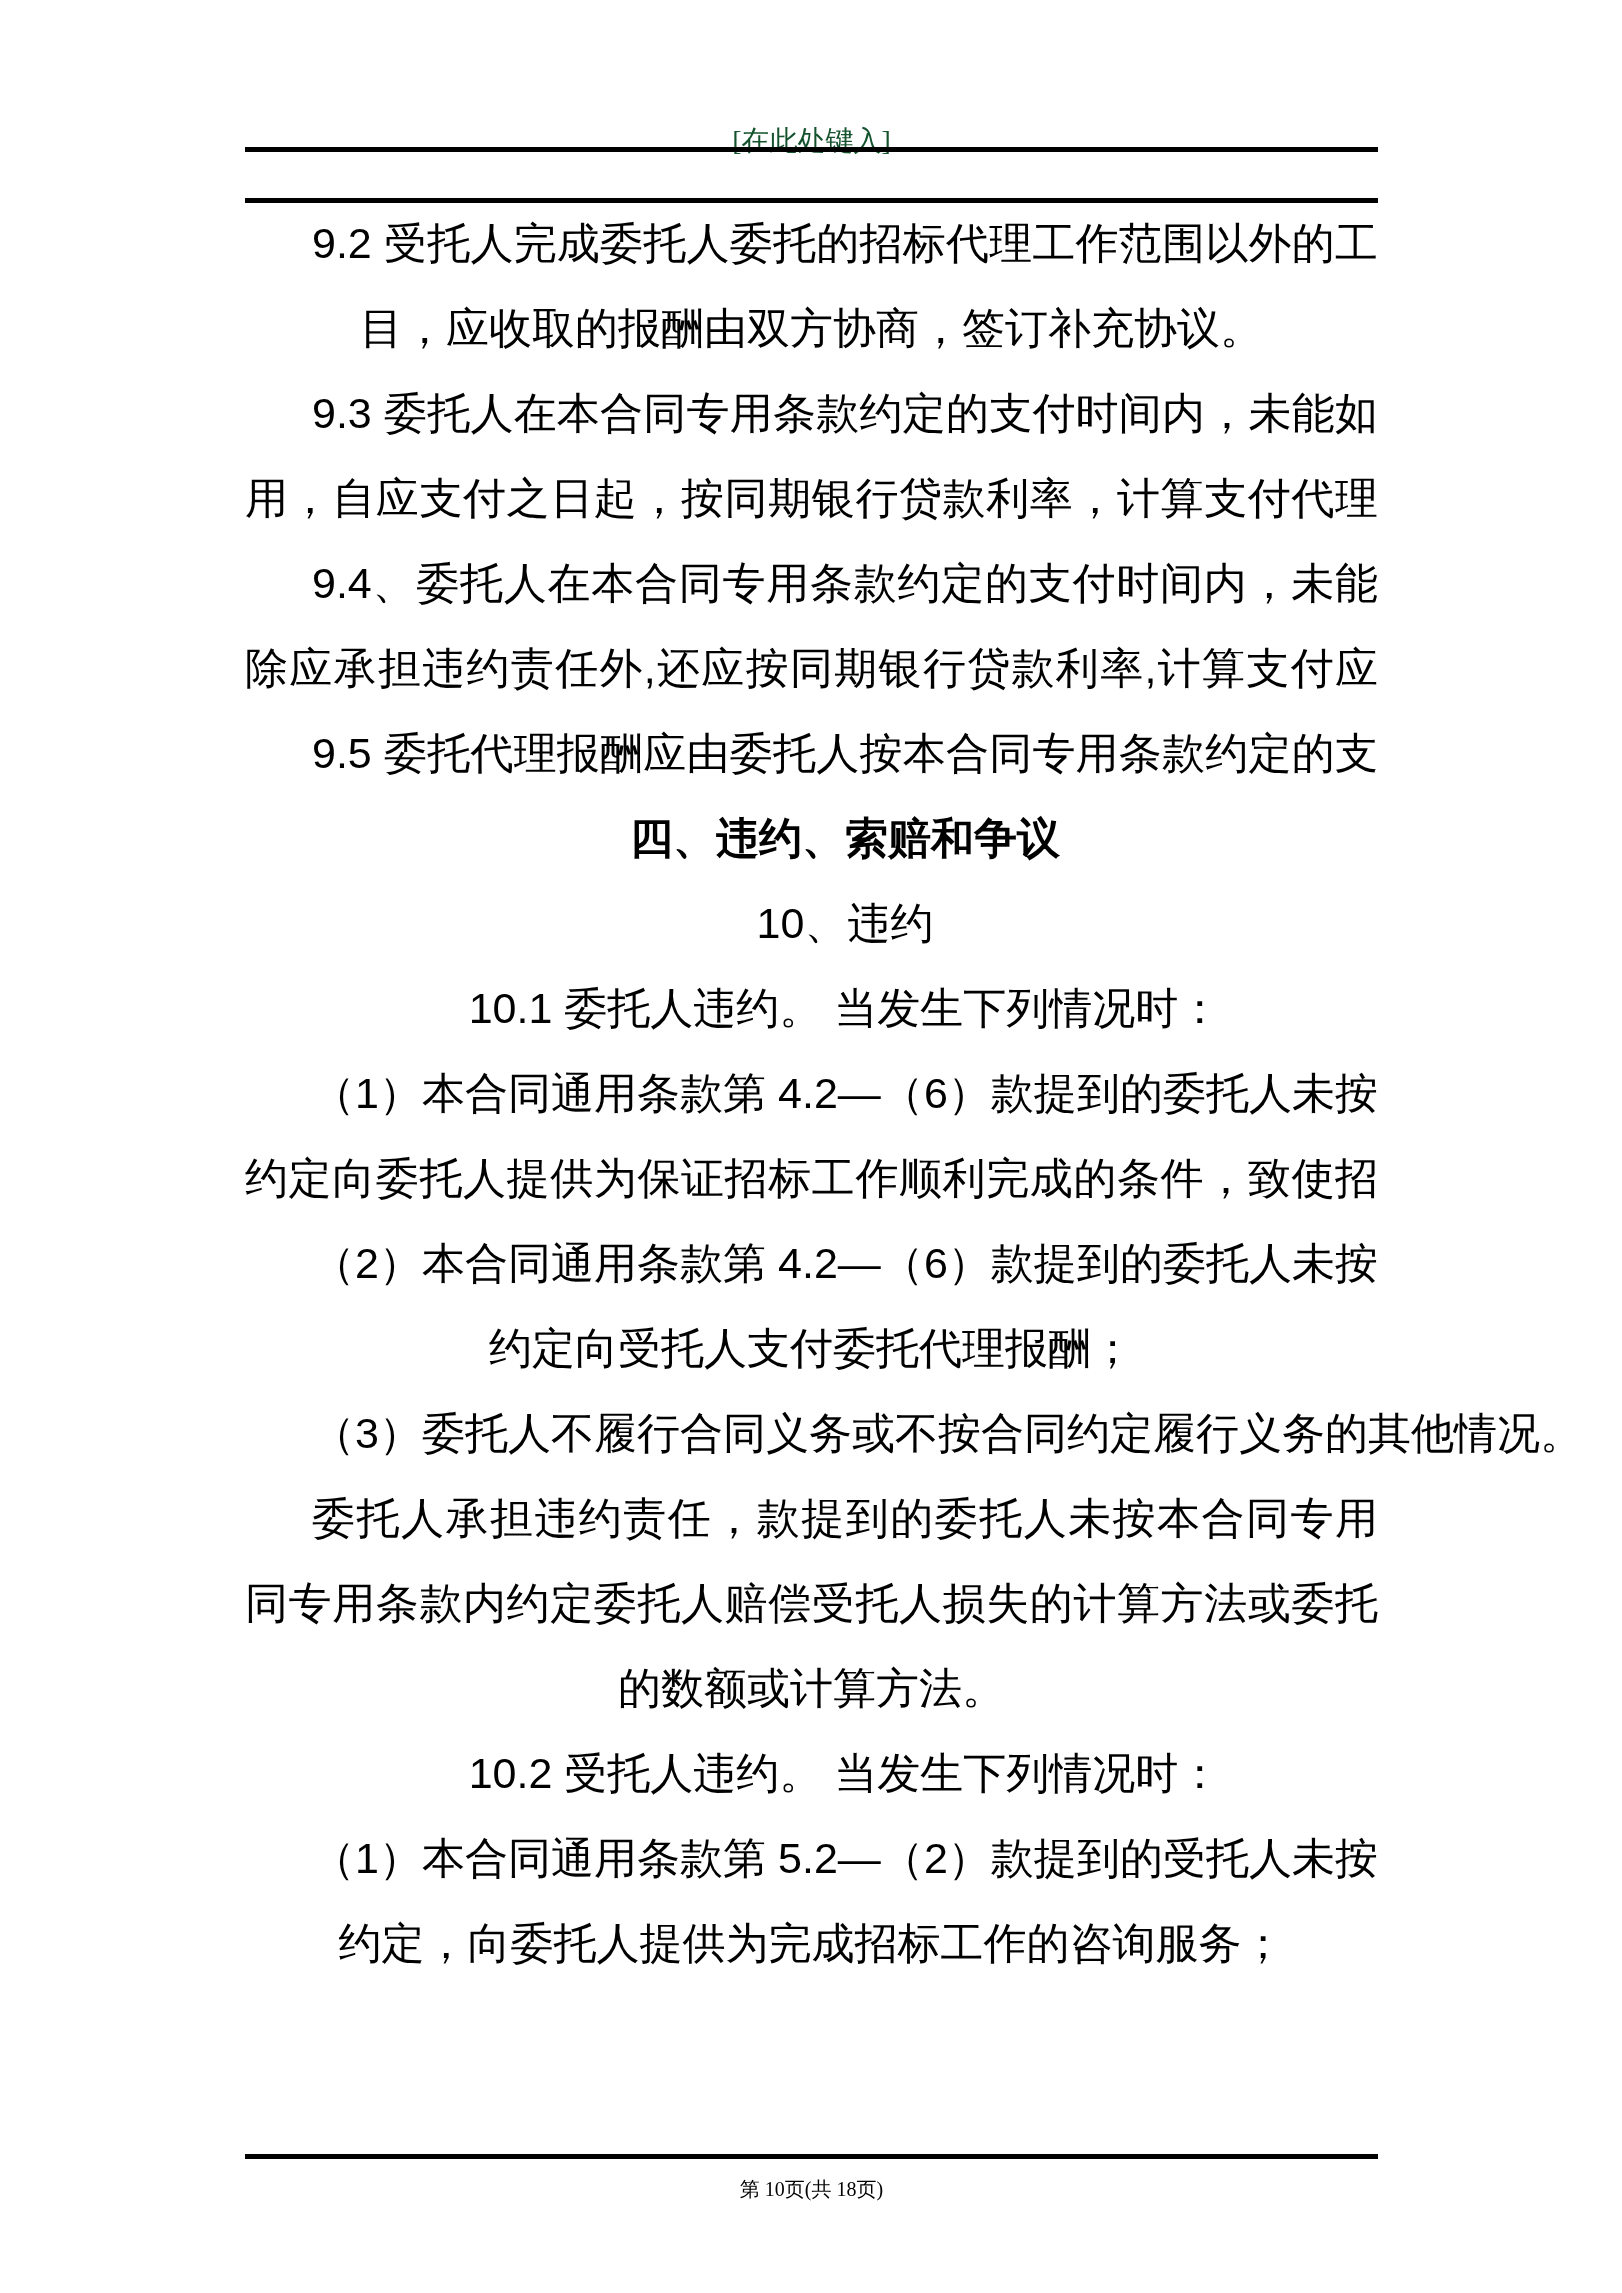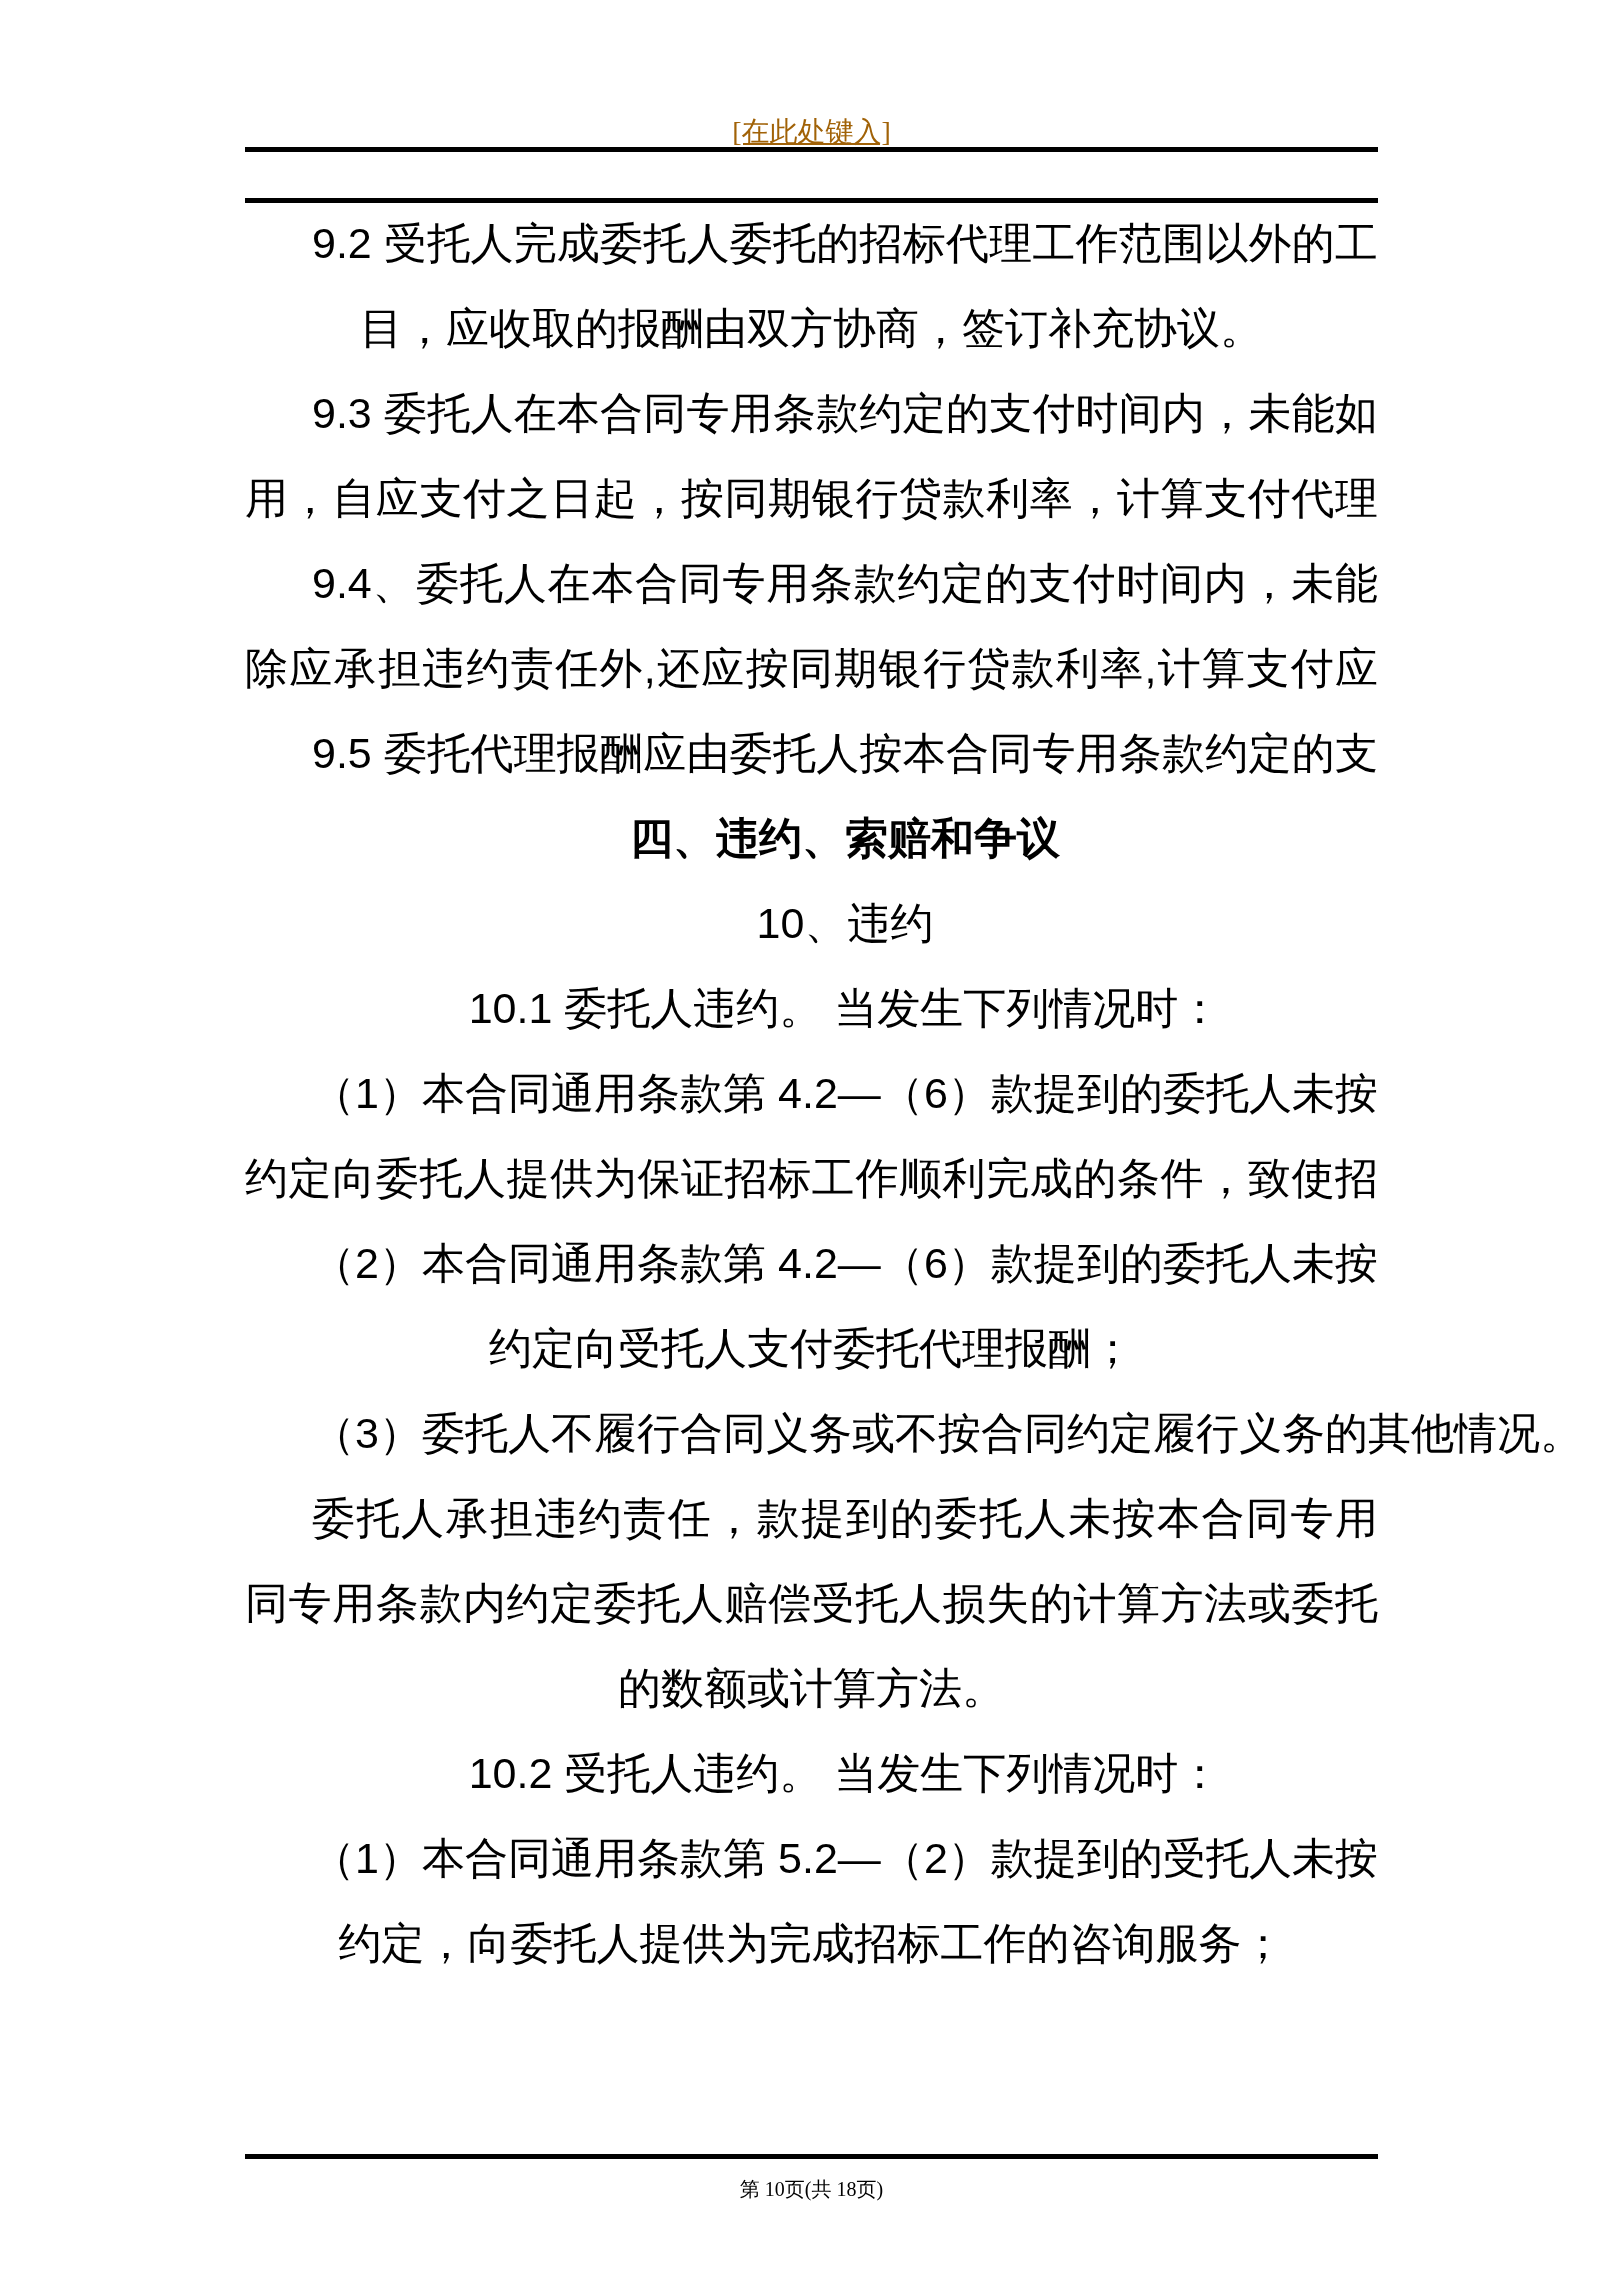--- a/index.html
+++ b/index.html
@@ -13,27 +13,26 @@
     height: 2294px;
     background: #ffffff;
     color: #000000;
     overflow: hidden;
     font-family: "Liberation Sans", sans-serif;
   }
   .header-title {
     position: absolute;
     left: 245px;
     width: 1133px;
-    top: 112px;
+    top: 121px;
     text-align: center;
     font-family: "Liberation Serif", serif;
     font-size: 28px;
     line-height: 40px;
-    color: #a16207;
-    text-decoration: underline;
+    color: #14532d;
   }
   .rule {
     position: absolute;
     left: 245px;
     width: 1133px;
     background: #000000;
   }
   .header-rule-top    { top: 147px; height: 4.5px; }
   .header-rule-bottom { top: 198px; height: 4.5px; }
   .footer-rule        { top: 2154px; height: 4.5px; }

